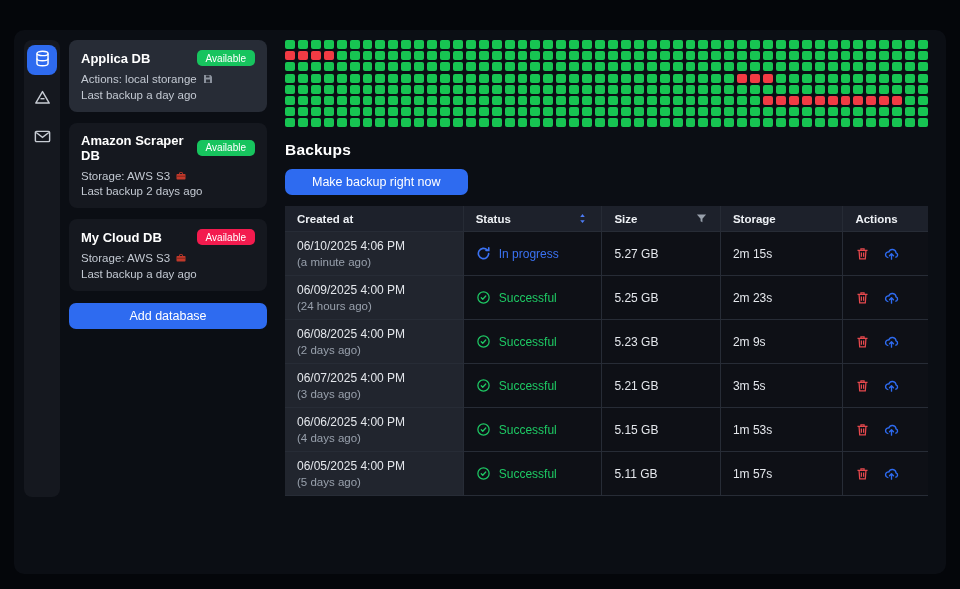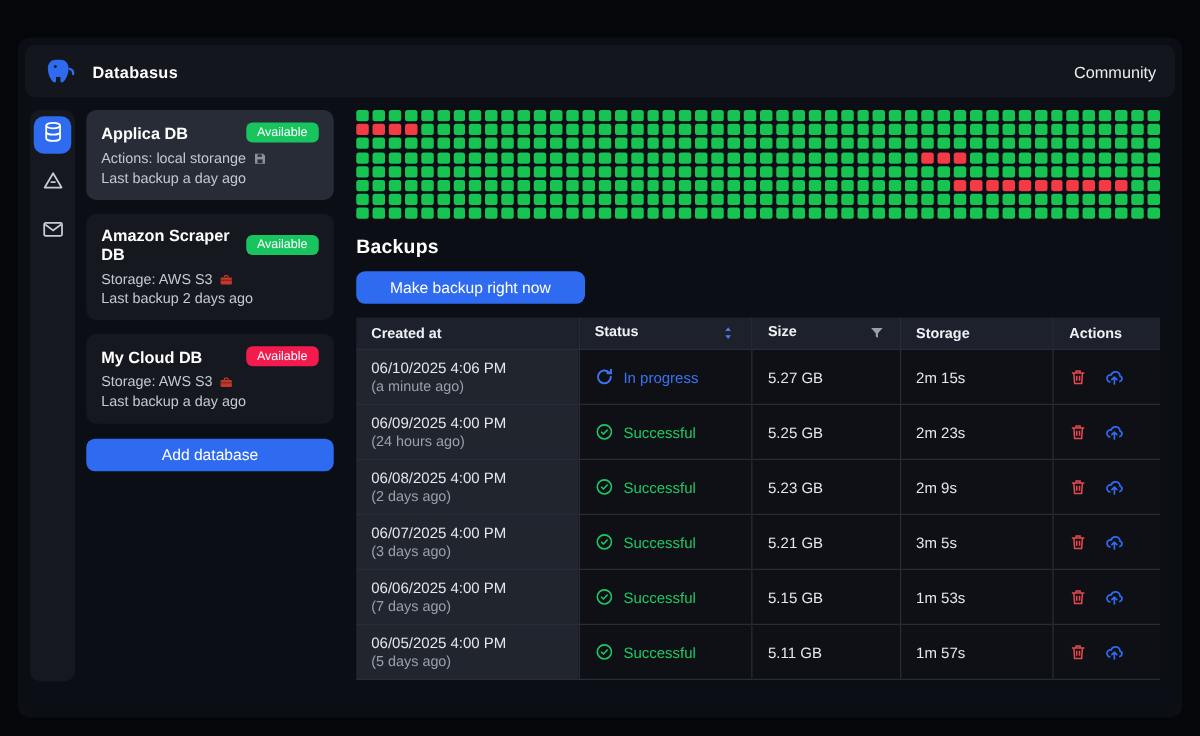--- a/index.html
+++ b/index.html
@@ -43,21 +43,21 @@
   .hc-cell { height:9px; border-radius:2px; }
 
   .backups-head { margin-top:14px; }
   .backup-btn { background:#2e6bf0; color:#ffffff; border:none; border-radius:7px;
                 padding:6px 27px; font-size:12.5px; font-family:inherit; cursor:pointer; margin:1px 0 11px; }
 
   table { width:100%; border-collapse:collapse; }
   thead th { background:#1d212b; color:#eef1f5; font-size:11.5px; font-weight:bold; text-align:left;
              padding:6px 12px; border-left:1px solid #262b35; }
   thead th:first-child { border-left:none; }
-  th .th-inner { display:flex; justify-content:space-between; }
+  th .th-inner { display:flex; align-items:center; justify-content:space-between; }
   th .icon svg { width:13px; height:13px; display:block; }
   tbody td { padding:7px 12px; background:#0e1016; border-top:1px solid #272c36;
              border-left:1px solid #272c36; color:#e4e7ec; font-size:12px; vertical-align:middle; }
   tbody td:first-child { border-left:none; background:#21252e; }
   tbody tr:last-child td { border-bottom:1px solid #272c36; }
   .ago { color:#98a0ac; font-size:11.5px; margin-top:3px; }
   .status { display:flex; align-items:center; gap:8px; font-size:12px; }
   .status .icon svg { width:15px; height:15px; display:block; }
   .status.success { color:#1ec964; }
   .status.in-progress { color:#3b72f2; }
@@ -66,32 +66,20 @@
   .actions .icon svg { width:15px; height:15px; display:block; }
 
   .col-created { width:176px; } .col-status { width:137px; } .col-size { width:117px; }
   .col-duration { width:121px; } .col-actions { width:84px; }
 </style>
 </head>
 <body>
 
 <div class="panel">
 
-  <div class="topbar">
-    <span class="logo">
-      <svg viewBox="0 0 28 28">
-        <path d="M10 4C6.4 4 3.4 6.9 3.4 10.9c0 4.6 1.9 9 4.6 11.5.9.85 2.2.2 2.2-1.05v-3.3c.6.12 1.2.18 1.8.18s1.2-.06 1.8-.18v3.3c0 1.25 1.3 1.9 2.2 1.05 2.7-2.5 4.6-6.9 4.6-11.5C20.6 6.9 17.6 4 14 4h-4z" fill="#2e6bf0"></path>
-        <circle cx="9.6" cy="9.6" r="1.2" fill="#11141b"></circle>
-        <path d="M21.5 11.5c2 .5 3.1 2.2 2.8 4.3" stroke="#2e6bf0" stroke-width="2" fill="none" stroke-linecap="round"></path>
-      </svg>
-    </span>
-    <span class="app-name">Databasus</span>
-    <span class="spacer"></span>
-    <span class="community">Community</span>
-  </div>
 
   <div class="content">
     <div class="rail" id="rail">
         <div class="rail-btn active">
           <span class="icon"><svg viewBox="0 0 24 24" fill="none" stroke="#fff" stroke-width="1.8">
               <ellipse cx="12" cy="5.6" rx="7" ry="2.8"></ellipse>
               <path d="M5 5.6v12.8c0 1.55 3.1 2.8 7 2.8s7-1.25 7-2.8V5.6"></path>
               <path d="M5 12c0 1.55 3.1 2.8 7 2.8s7-1.25 7-2.8"></path>
             </svg></span>
         </div>
@@ -766,21 +754,21 @@
                       <path d="M7 18.5a4.5 4.5 0 1 1 .7-8.95A6 6 0 0 1 19.3 11a3.6 3.6 0 0 1-1.2 7"></path>
                       <path d="M12 21v-8M8.8 15.6L12 12.4l3.2 3.2" stroke-linecap="round" stroke-linejoin="round"></path>
                     </svg>
                   </span>
                 </div>
               </td>
             </tr>
             <tr>
               <td>
                 <div>06/06/2025 4:00 PM</div>
-                <div class="ago">(7 days ago)</div>
+                <div class="ago">(4 days ago)</div>
               </td>
               <td>
                 <div class="status success">
                   <span class="icon">
                     <svg viewBox="0 0 24 24" fill="none" stroke="#1ec964" stroke-width="2">
                       <circle cx="12" cy="12" r="9"></circle>
                       <path d="M8.4 12.4l2.4 2.4 4.8-5.2" stroke-linecap="round" stroke-linejoin="round"></path>
                     </svg>
                   </span>
                   <span>Successful</span>

